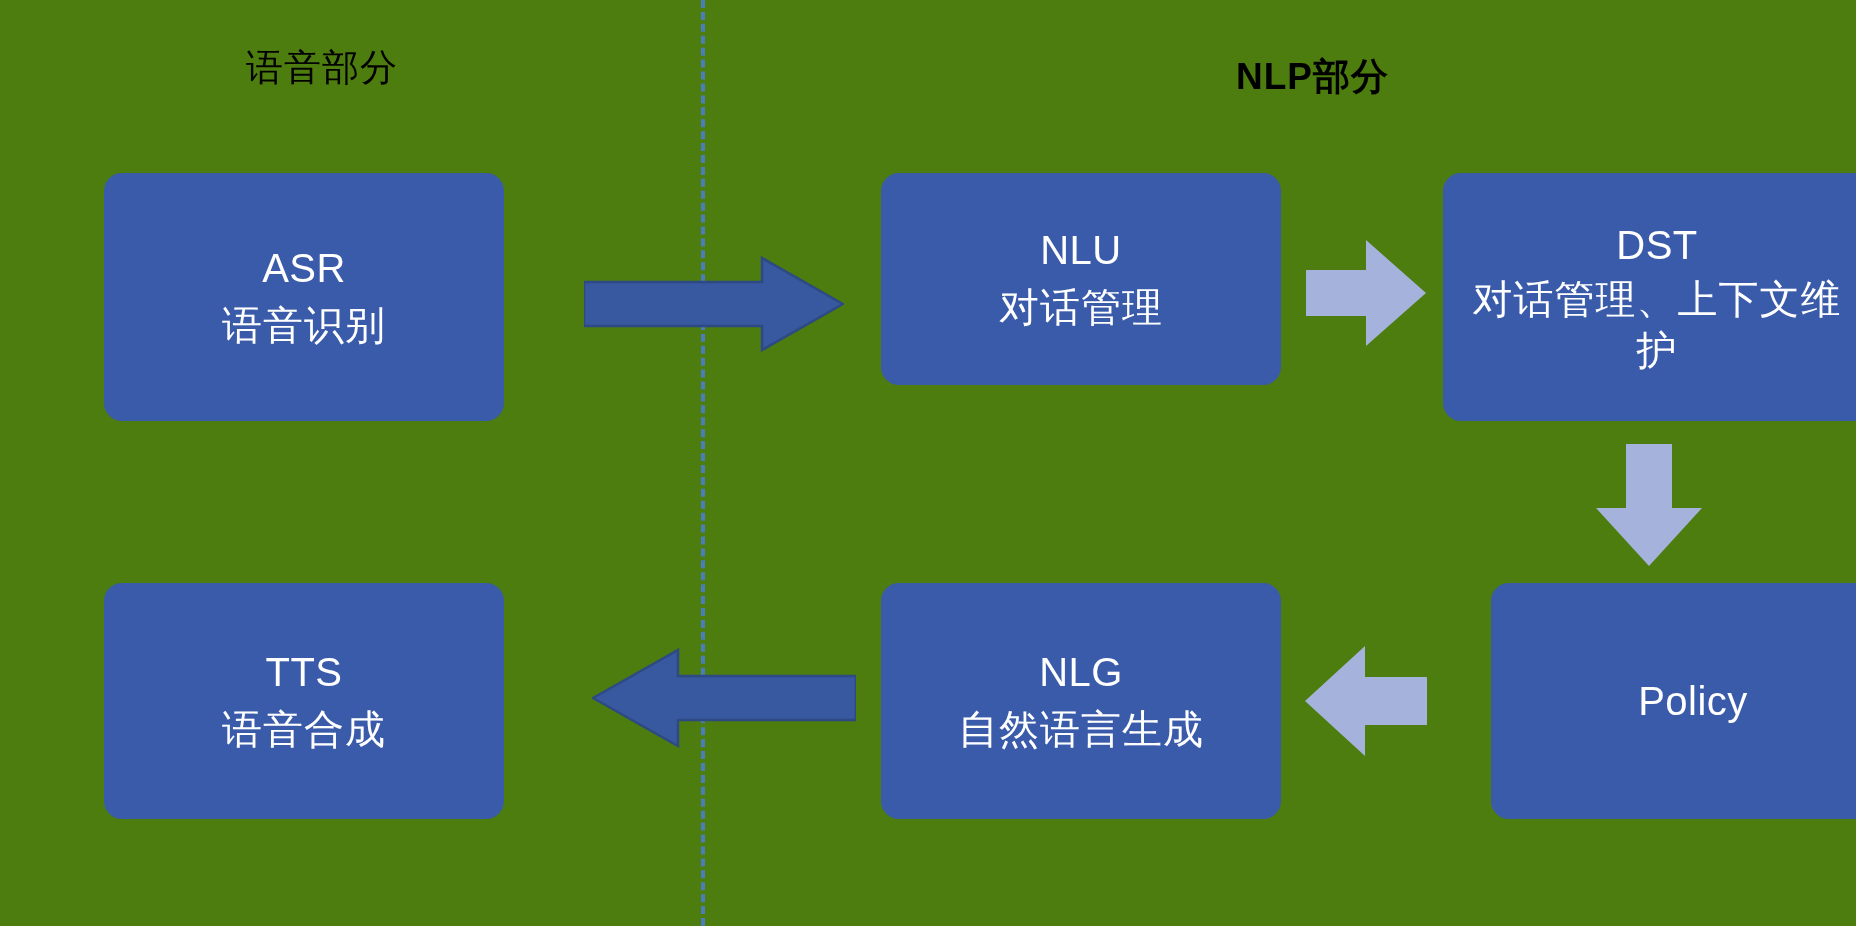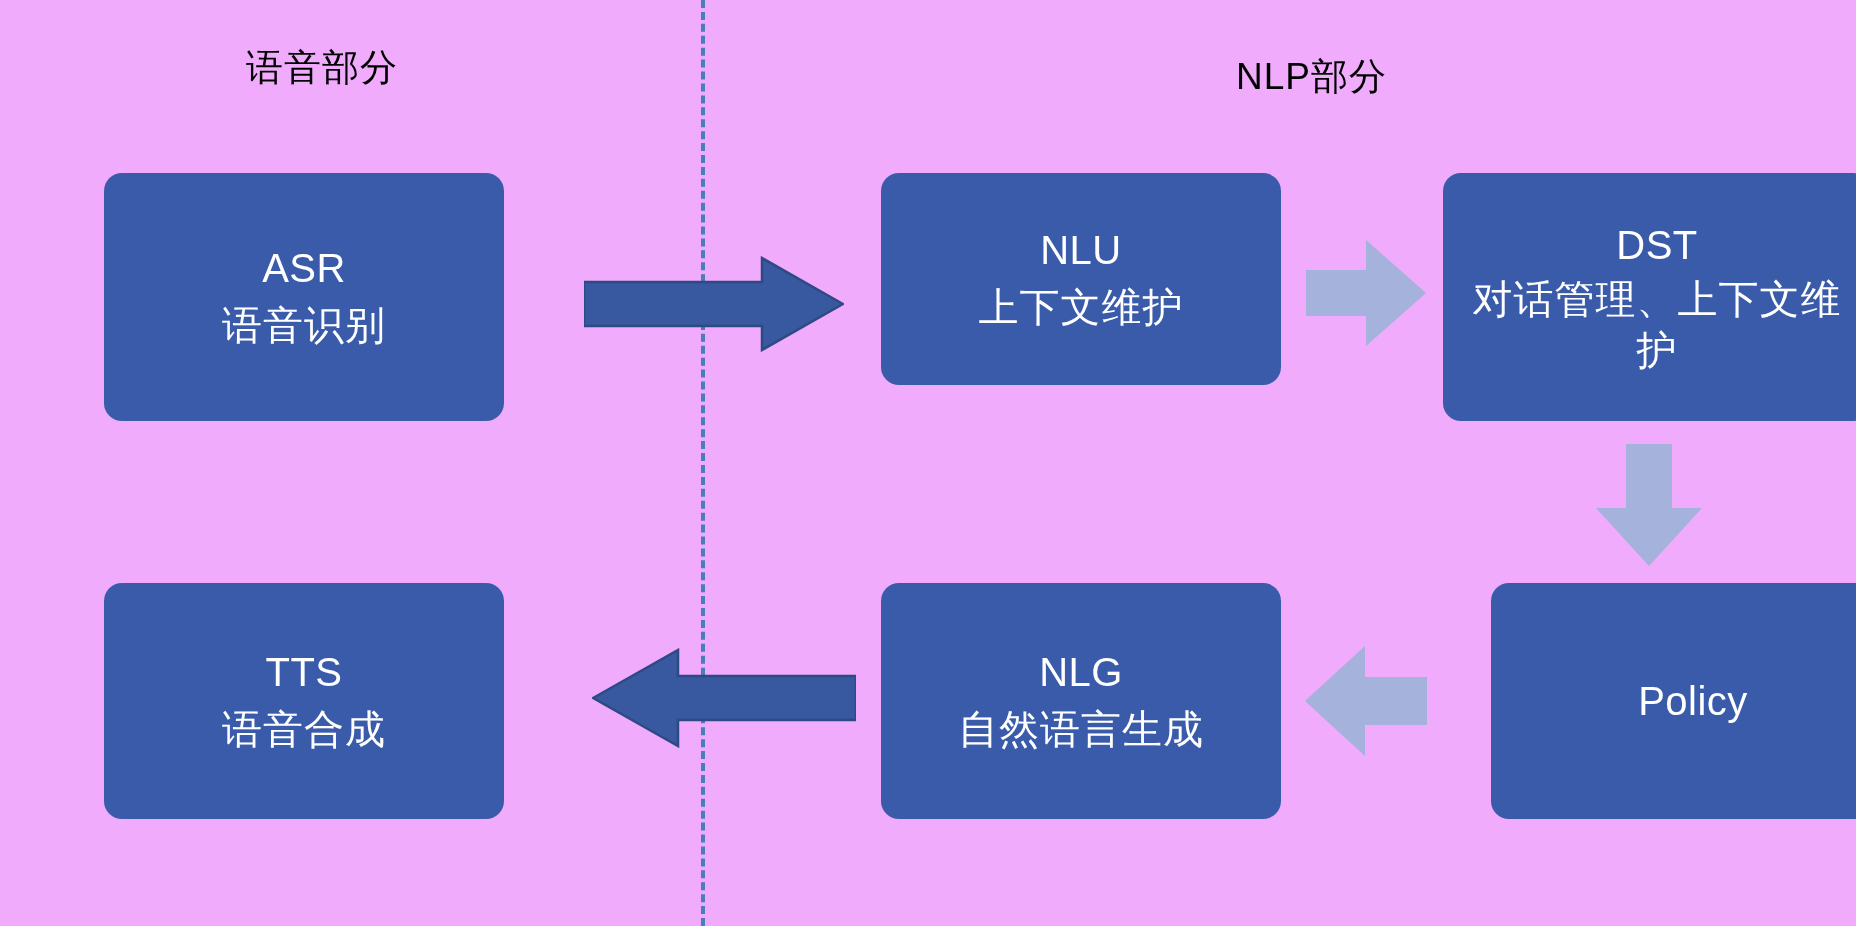--- a/index.html
+++ b/index.html
@@ -7,21 +7,21 @@
     padding: 0;
     background: #ffffff;
   }
   body {
     font-family: "Liberation Sans", "DejaVu Sans", sans-serif;
   }
   #canvas {
     position: relative;
     width: 1856px;
     height: 926px;
-    background: #f0abfc;
+    background: #4d7c0f;
     overflow: hidden;
   }
 
   
   .divider {
     position: absolute;
     top: 0;
     left: 701px;
     width: 0;
     height: 926px;
@@ -31,21 +31,21 @@
   
   .section-title {
     position: absolute;
     font-size: 37px;
     line-height: 1.1;
     color: #000000;
     white-space: nowrap;
     letter-spacing: 1px;
   }
   #title-speech { left: 246px; top: 48px; }
-  #title-nlp    { left: 1236px; top: 57px; }
+  #title-nlp    { left: 1236px; top: 57px; font-weight: bold; }
 
   
   .box {
     position: absolute;
     background: #3A5BAA;
     border-radius: 18px;
     color: #ffffff;
     display: flex;
     flex-direction: column;
     align-items: center;
@@ -99,21 +99,21 @@
 
   <div class="section-title" id="title-nlp">NLP部分</div>
 
   <div class="box" id="box-asr">
     <div class="line-en">ASR</div>
     <div class="line-cn">语音识别</div>
   </div>
 
   <div class="box" id="box-nlu">
     <div class="line-en">NLU</div>
-    <div class="line-cn">上下文维护</div>
+    <div class="line-cn">对话管理</div>
   </div>
 
   <div class="box" id="box-dst">
     <div class="line-en">DST</div>
     <div class="line-cn">对话管理、上下文维护</div>
   </div>
 
   <div class="box" id="box-tts">
     <div class="line-en">TTS</div>
     <div class="line-cn">语音合成</div>

